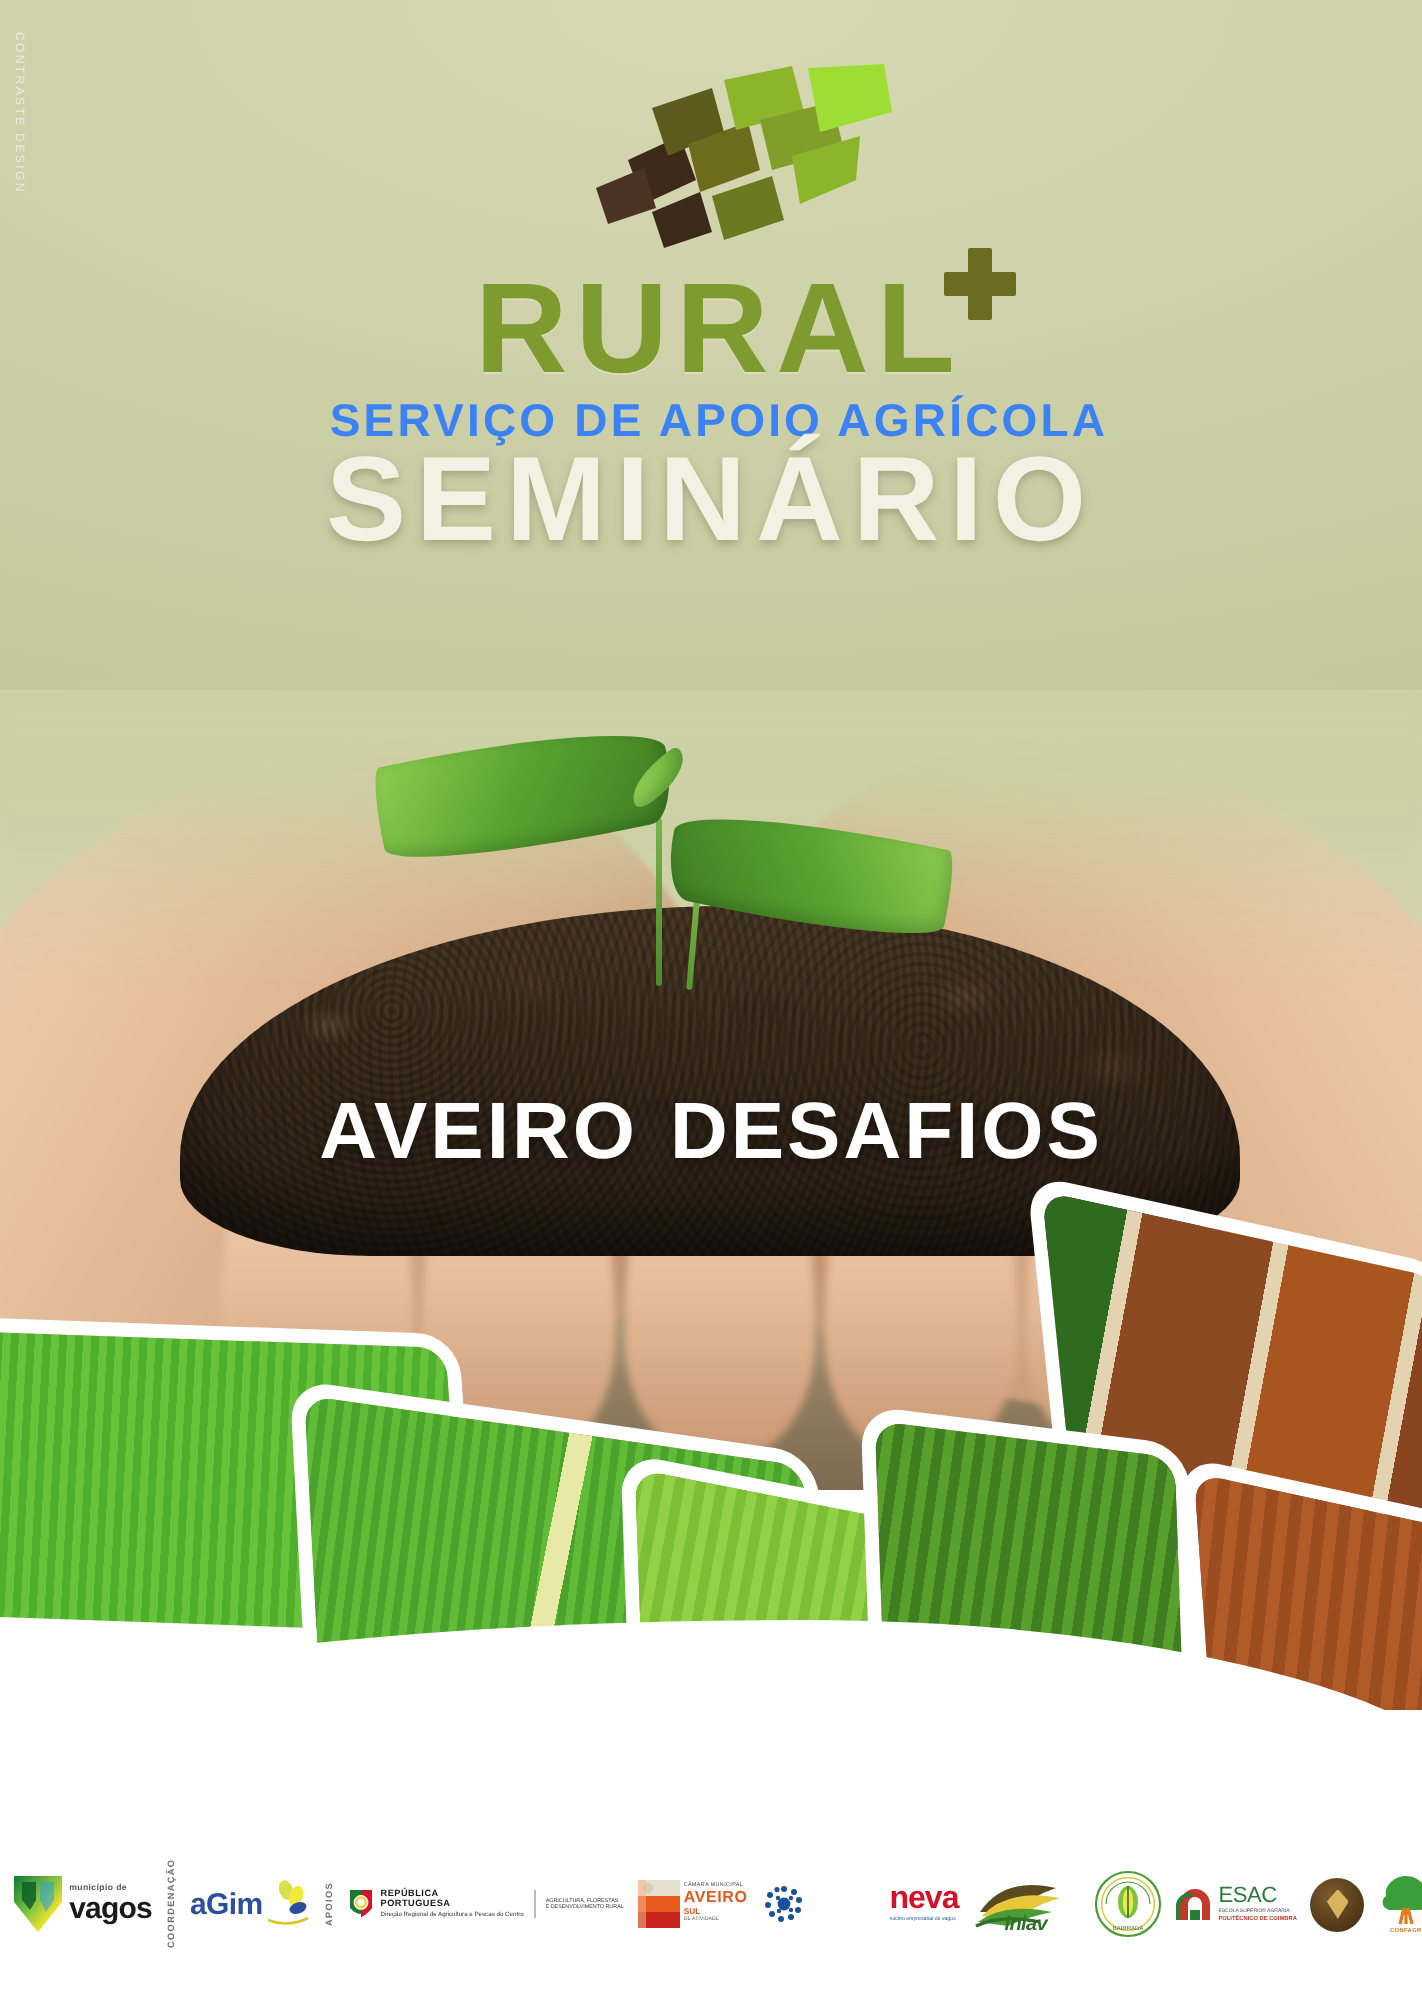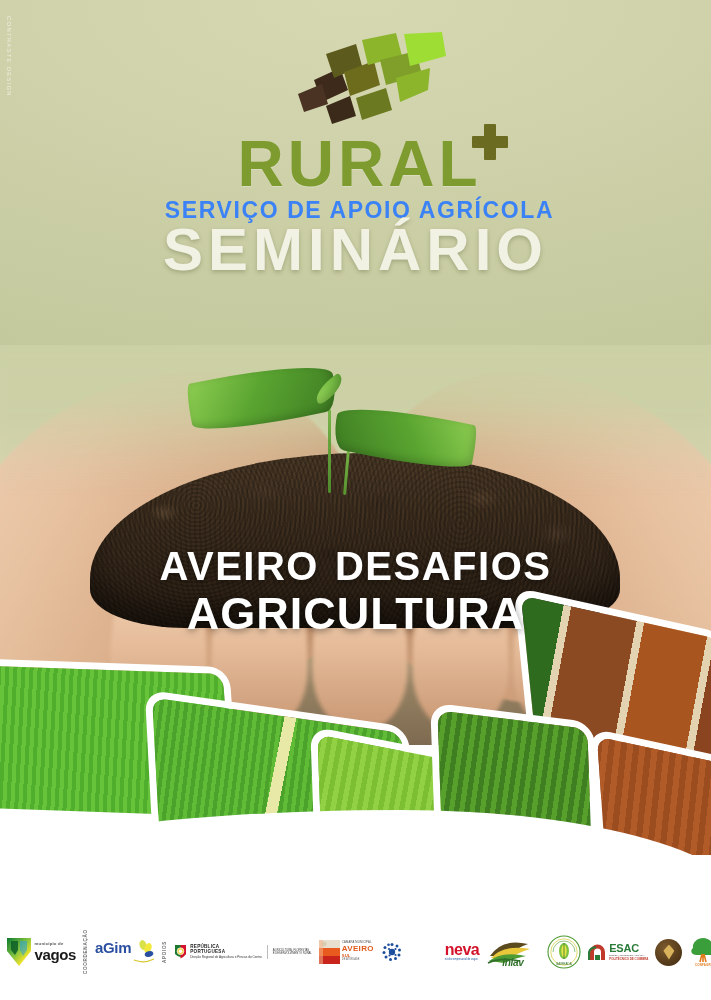--- a/index.html
+++ b/index.html
@@ -232,21 +232,21 @@
   .logo{display:flex;align-items:center;gap:3px;flex:0 0 auto;}
 
   
   .vagos-v{width:26px;height:30px;position:relative;}
   .vagos-v svg{display:block;}
   .vagos-txt{line-height:1;}
   .vagos-txt .small{font-size:4.3px;color:#555;font-weight:700;letter-spacing:.2px;display:block;}
   .vagos-txt .big{font-size:15px;color:#1a1a1a;font-weight:700;letter-spacing:-.4px;display:block;}
 
   
-  .agim{position:relative;display:flex;align-items:flex-start;gap:2px;}
+  .agim{position:relative;display:flex;align-items:center;gap:2px;}
   .agim .t{font-size:15px;font-weight:700;color:#2b4fa0;letter-spacing:-.3px;line-height:1;}
   .agim-mark{width:22px;height:24px;position:relative;}
 
   
   .rp{display:flex;align-items:center;gap:3px;}
   .rp-shield{width:13px;height:16px;}
   .rp-t{line-height:1.05;}
   .rp-t .a{font-size:4.6px;font-weight:700;color:#1a1a1a;letter-spacing:.25px;display:block;}
   .rp-t .b{font-size:3.1px;color:#333;display:block;margin-top:1.2px;}
   .rp-div{width:1px;height:14px;background:#bbb;margin:0 2px;}
@@ -272,21 +272,21 @@
   .iniav{width:54px;height:32px;position:relative;}
   .iniav-t{position:absolute;left:16px;bottom:0;font-size:10px;font-weight:700;color:#2f6f2a;font-style:italic;letter-spacing:-.3px;margin-top:20px;}
 
   
   .badge-c{width:34px;height:34px;border-radius:50%;position:relative;}
 
   
   .esac{display:flex;align-items:center;gap:2px;}
   .esac-mark{width:19px;height:18px;position:relative;}
   .esac-t{line-height:1.05;}
-  .esac-t .e{font-size:11px;font-weight:700;color:#2a7a38;letter-spacing:-.2px;display:block;}
+  .esac-t .e{font-size:11px;font-weight:400;color:#2a7a38;letter-spacing:-.2px;display:block;}
   .esac-t .f{font-size:2.5px;color:#444;display:block;}
   .esac-t .g{font-size:2.9px;font-weight:700;color:#c0392b;display:block;}
 
   
   .brown-badge{width:27px;height:27px;border-radius:50%;
     background:radial-gradient(circle at 38% 32%, #7a5a2e 0%, #5a3e1c 55%, #3e2a10 100%);
     display:flex;align-items:center;justify-content:center;}
   .brown-badge span{
     display:block;width:11px;height:15px;
     background:#d9b35c;
@@ -358,21 +358,20 @@
     <span class="plus" style="position:absolute;left:468px;top:96px;"></span>
     <div class="tagline">SERVIÇO DE APOIO AGRÍCOLA</div>
   </div>
 
   <div class="seminario">SEMINÁRIO</div>
 
   <div class="headline">
     <div class="hl1">
       <span>AVEIRO</span><span class="gap"></span><span>DESAFIOS</span>
     </div>
-    <div class="hl3">AGRICULTURA</div>
   </div>
 
   <div class="footer">
 
     <div class="vlabel">ORGANIZAÇÃO</div>
 
     <div class="logo">
       <span class="vagos-v">
         <svg width="26" height="30" viewBox="0 0 26 30">
           <defs>

